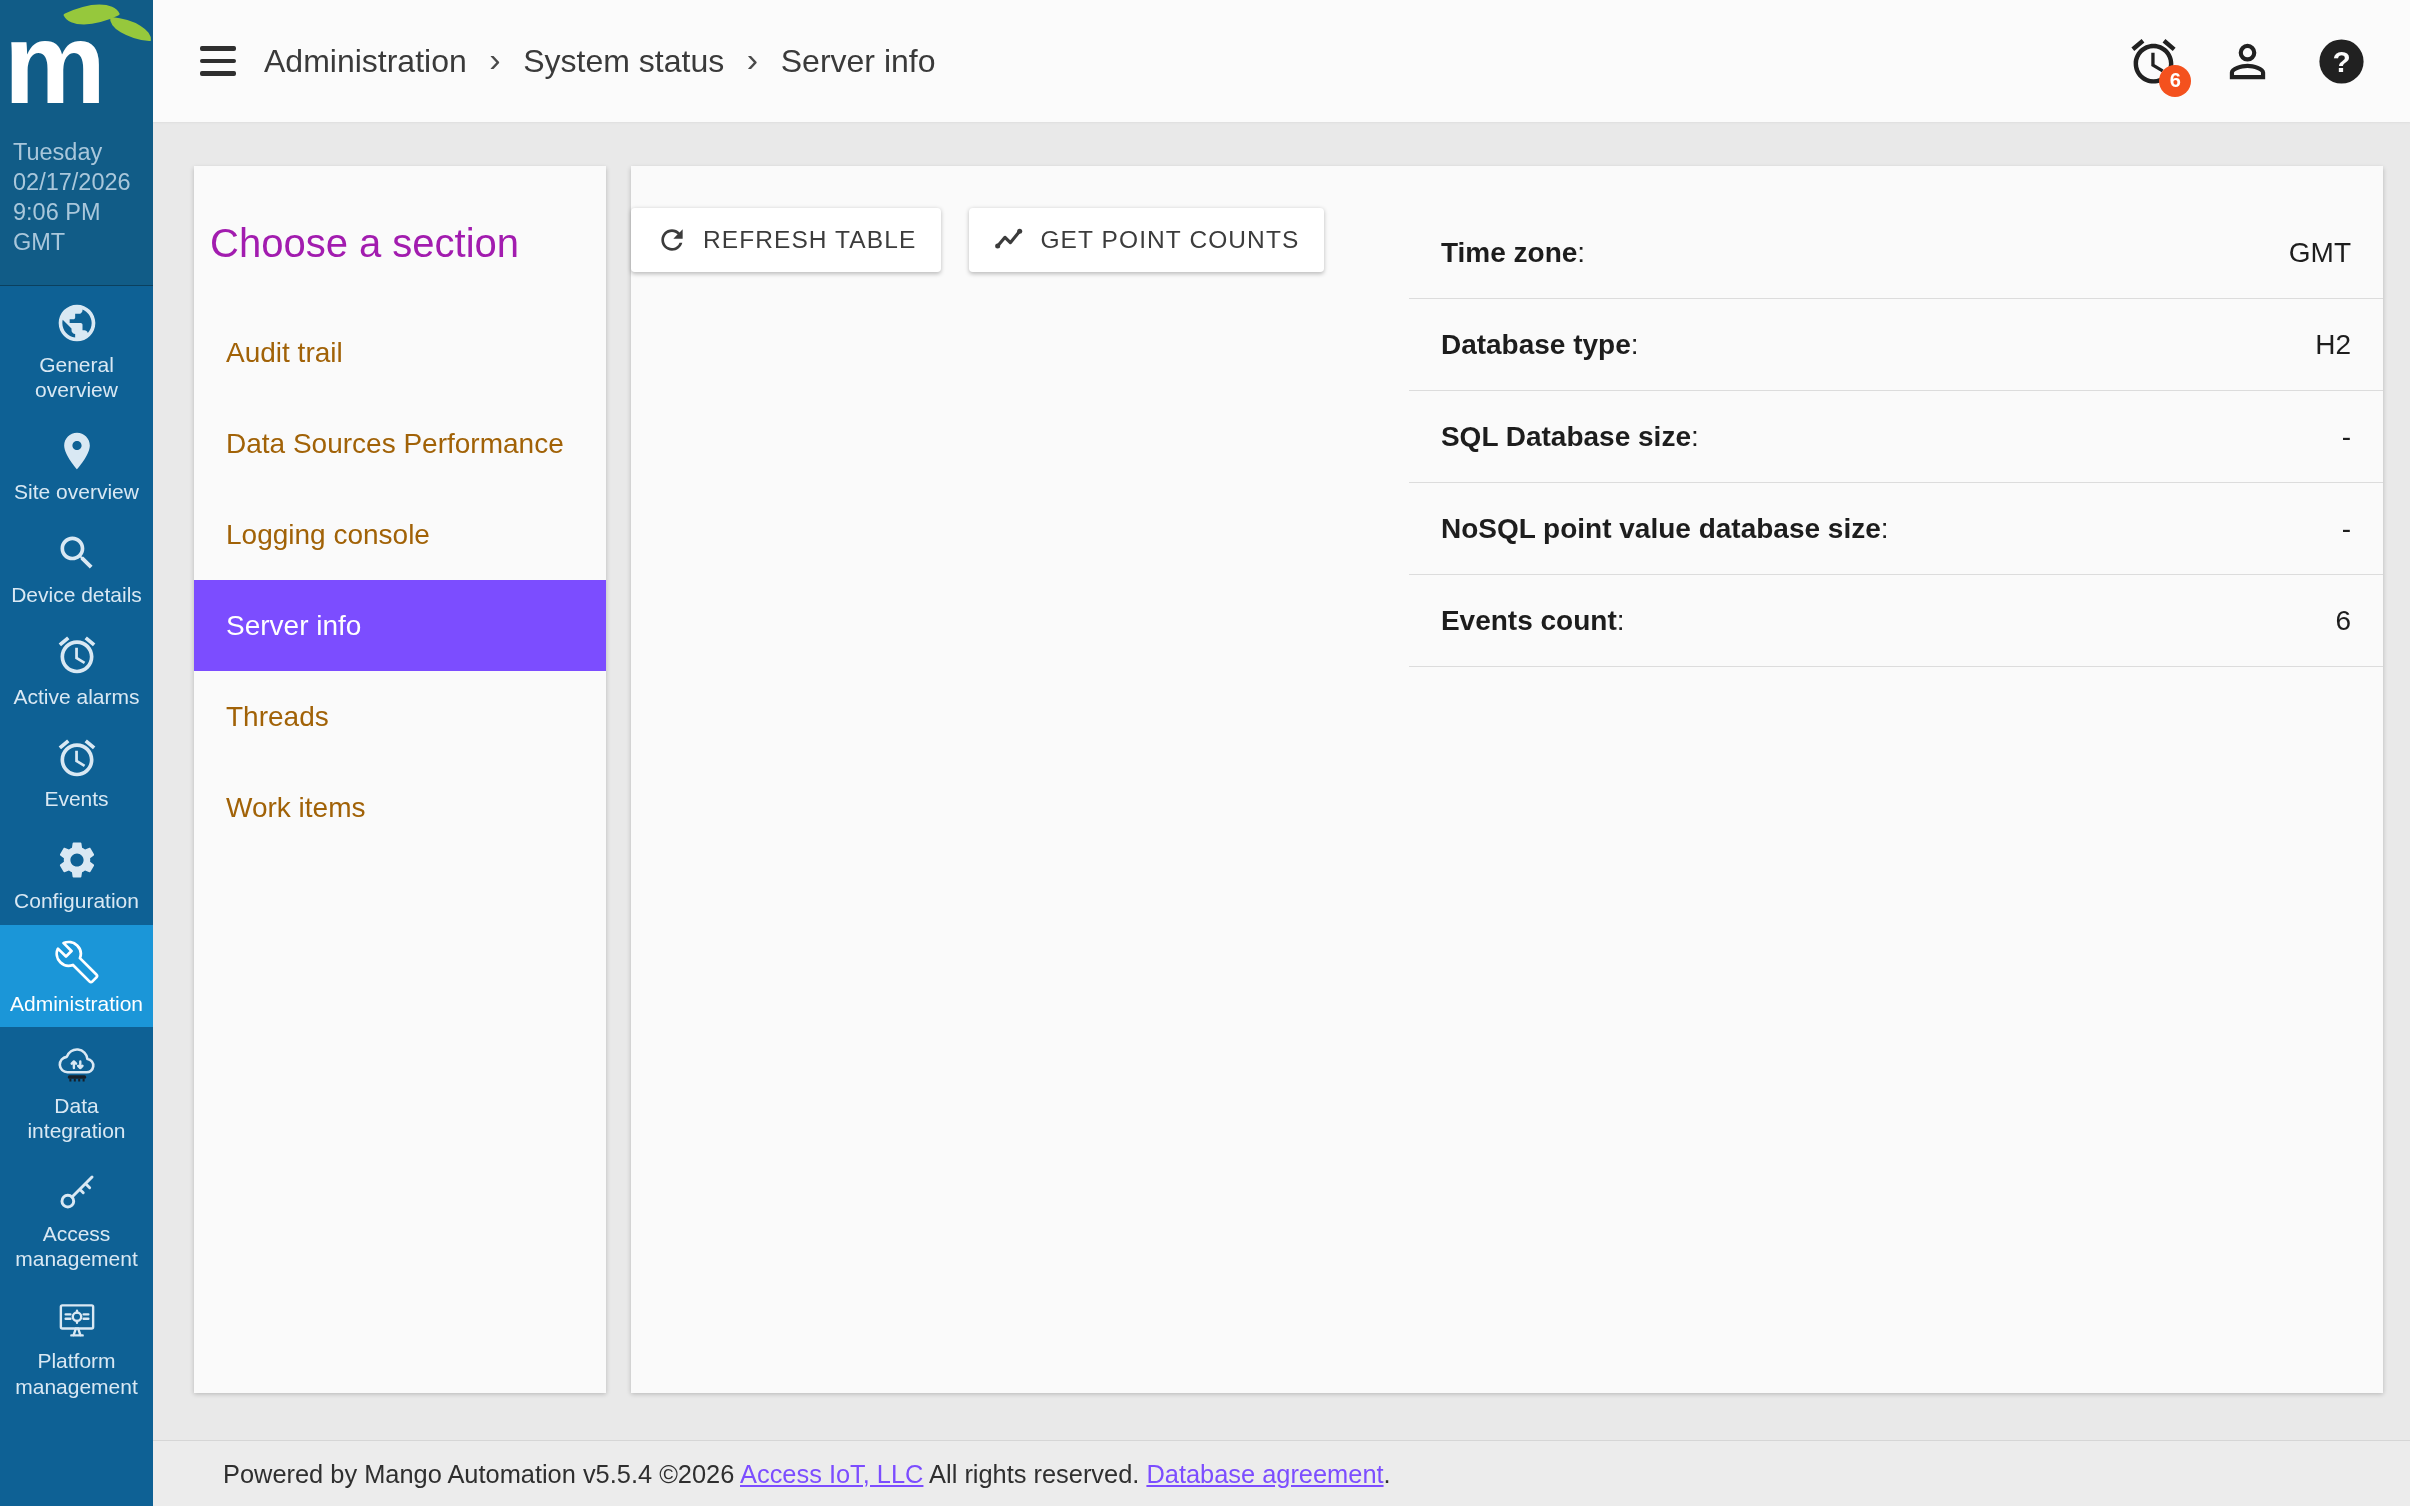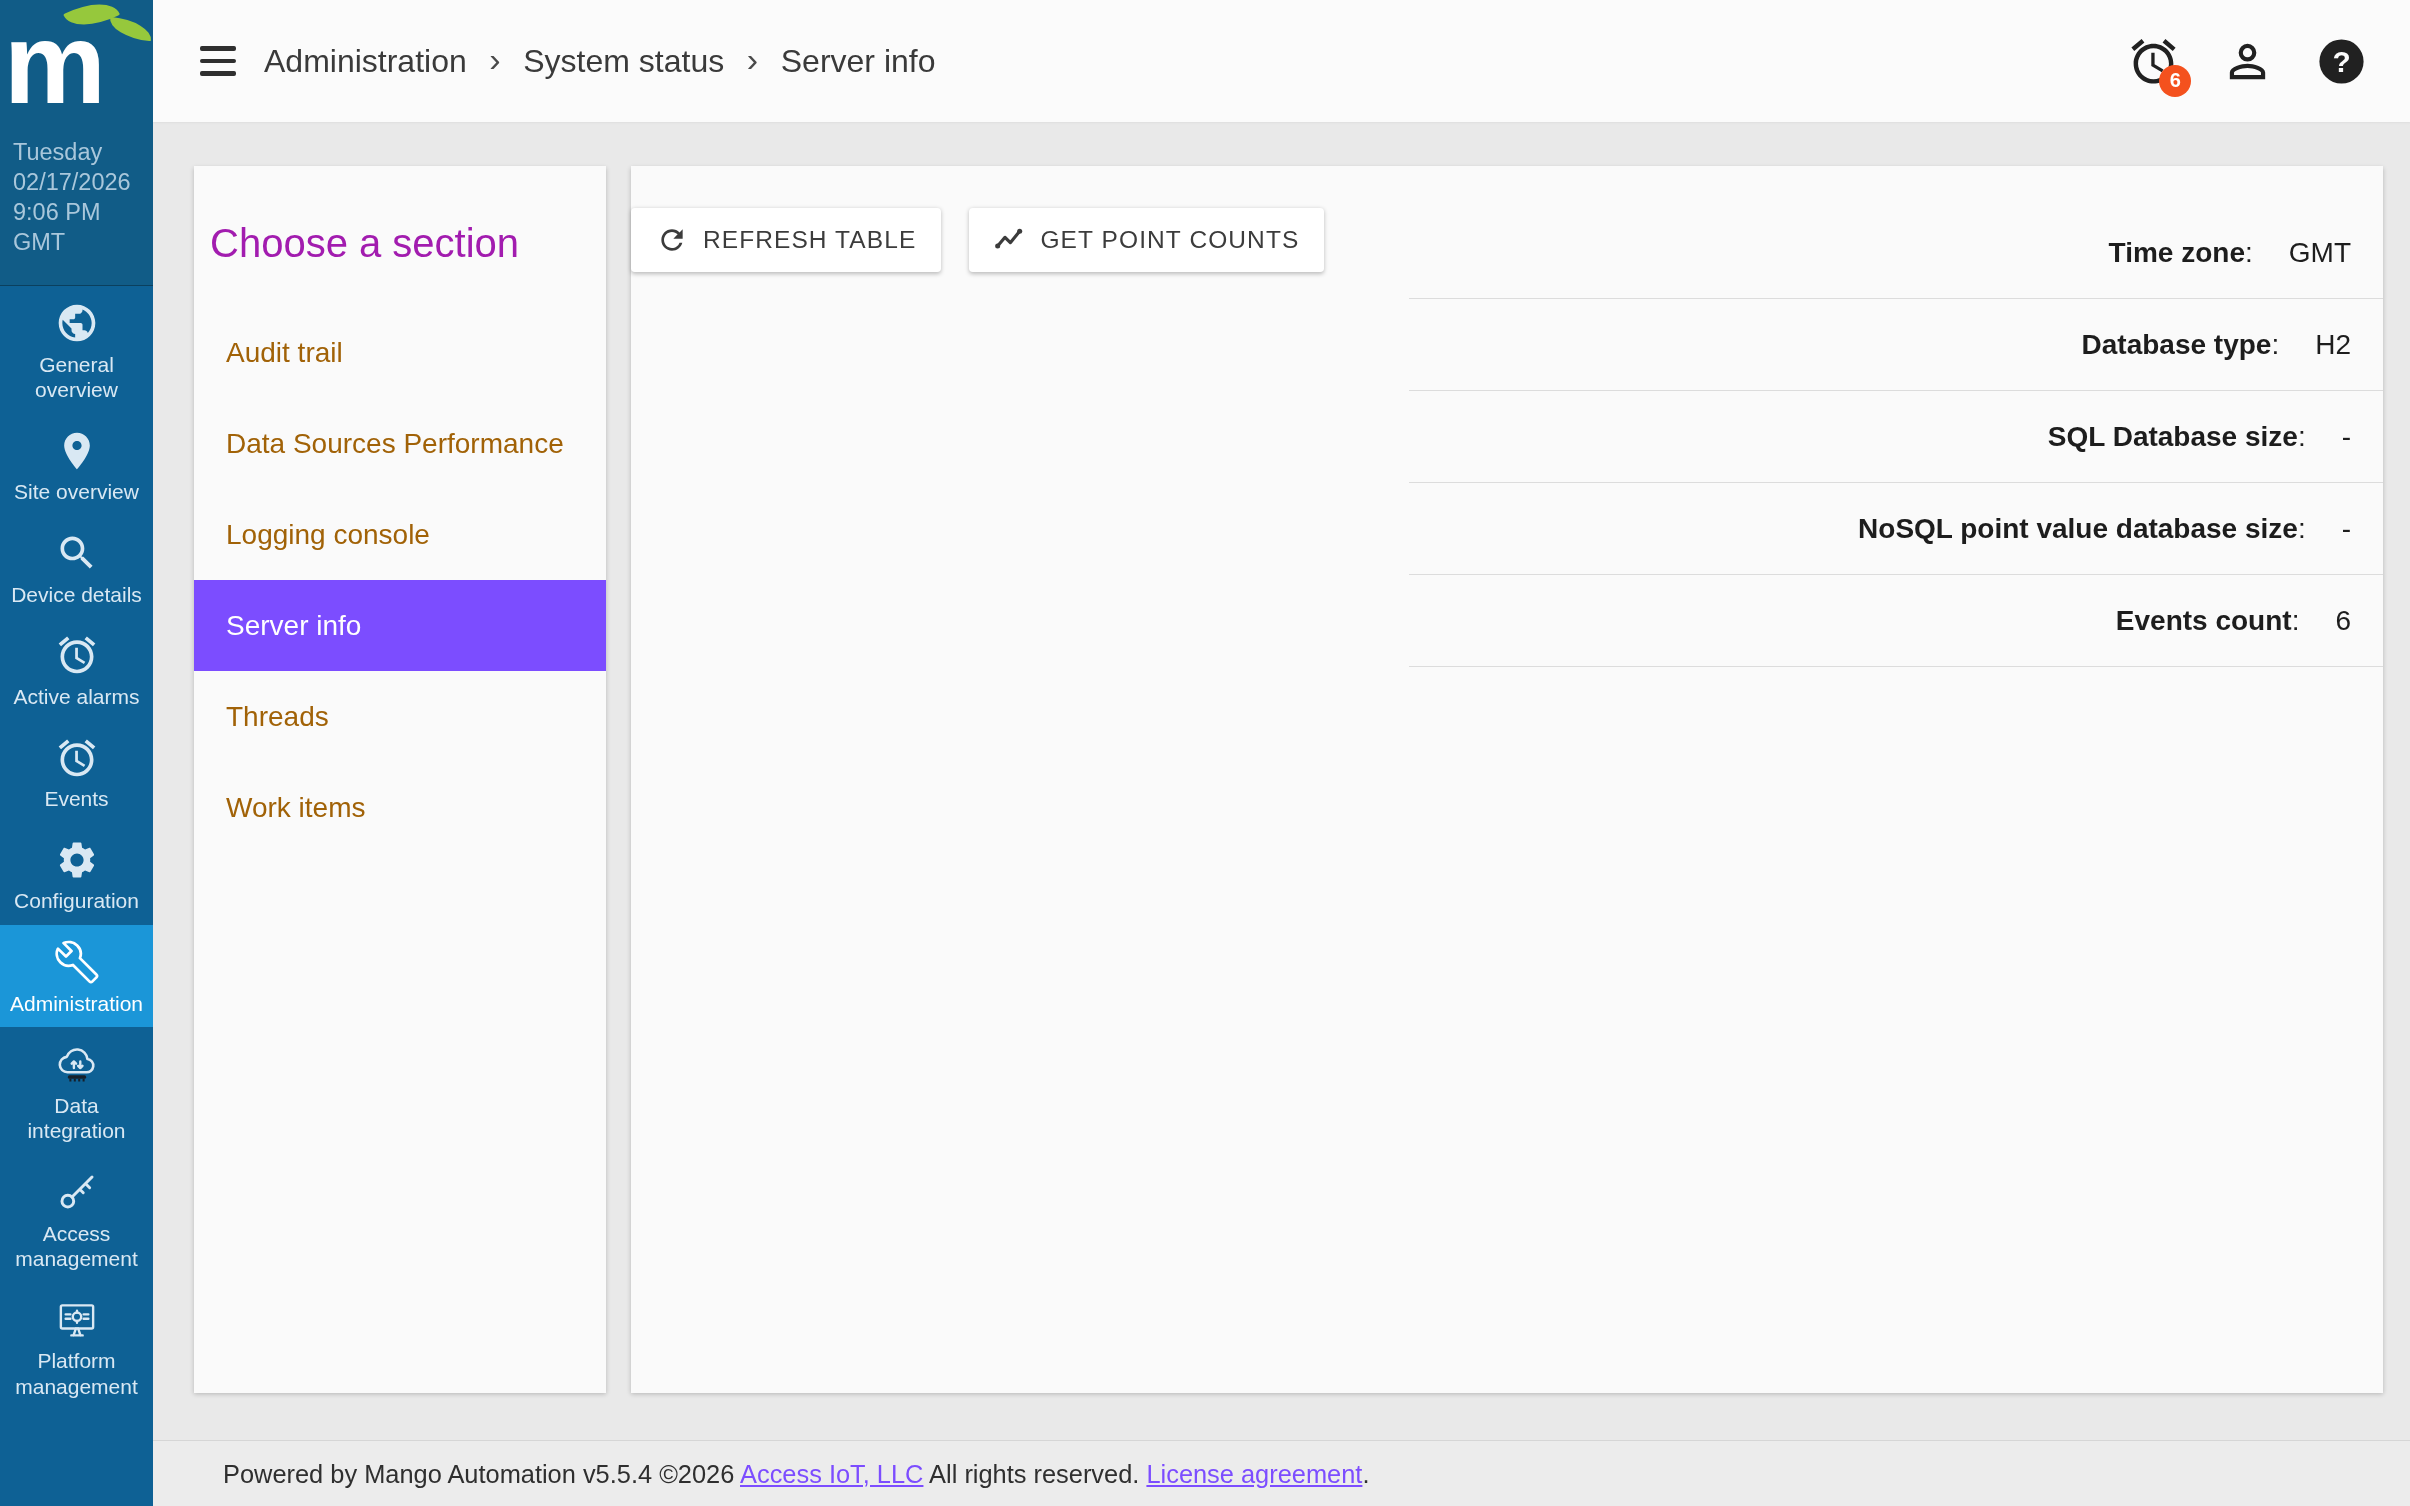--- a/index.html
+++ b/index.html
@@ -47,21 +47,21 @@
   .section-item { padding: 20px 32px; font-size: 28px; line-height: 51px; color: #a16207; cursor: pointer; }
   .section-item.selected { background: var(--accent, #7C4DFF); color: #FFFFFF; }
 
   
   .server-card { flex: 1; display: flex; flex-direction: row; min-width: 0; }
   .actions-row { display: flex; justify-content: flex-end; gap: 28px; margin: 42px 52px 0 0; }
   .btn { display: flex; align-items: center; gap: 15px; height: 64px; padding: 0 24.5px; background: #FFFFFF; border: none; border-radius: 3.8px; box-shadow: 0 1.9px 4.7px rgba(0,0,0,0.25); font-family: inherit; font-size: 24.5px; letter-spacing: 1.1px; color: #3C3C3C; cursor: pointer; white-space: nowrap; }
   .btn .bicon { width: 32px; height: 32px; }
   .btn .bicon svg { width: 100%; height: 100%; display: block; }
   .info-table { margin: 41px 0 0 33px; width: 1224px; }
-  .info-row { display: flex; justify-content: flex-end; align-items: center; height: 92px; padding: 0 32px; border-bottom: 0.9px solid #DCDCDC; }
+  .info-row { display: flex; justify-content: space-between; align-items: center; height: 92px; padding: 0 32px; border-bottom: 0.9px solid #DCDCDC; gap: 32px; }
   .row-label { font-size: 28px; color: #1D1D1D; }
   .row-label b { font-weight: 700; }
   .row-label .colon { font-weight: 400; }
   .row-value { font-size: 28px; color: #1D1D1D; margin-left: 36px; }
 
   
   .footer { height: 67px; flex-shrink: 0; border-top: 0.9px solid #D6D6D6; background: #ECECEC; display: flex; align-items: center; padding-left: 70px; font-size: 25.4px; color: #2F2F2F; white-space: pre-wrap; }
   .footer a { color: var(--accent, #7C4DFF); text-decoration: underline; cursor: pointer; }
 </style>
 </head>
@@ -293,18 +293,18 @@
             <div class="info-row">
               <span class="row-label"><b>Events count</b><span class="colon">:</span></span>
               <span class="row-value">6</span>
             </div>
           </div>
       </section>
 
     </div>
 
     <footer class="footer">
-      <p><span>Powered by Mango Automation v5.5.4 ©2026 </span><a>Access IoT, LLC</a><span> All rights reserved. </span><a>License agreement</a><span>.</span></p>
+      <p><span>Powered by Mango Automation v5.5.4 ©2026 </span><a>Access IoT, LLC</a><span> All rights reserved. </span><a>Database agreement</a><span>.</span></p>
     </footer>
 
   </div>
 </div>
 
 
 </body></html>

